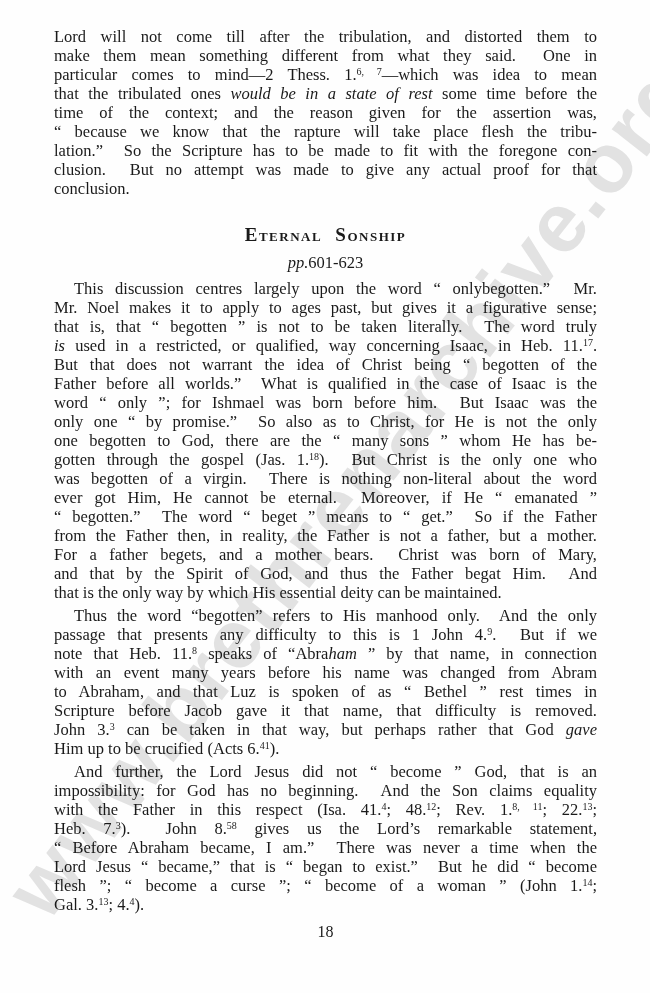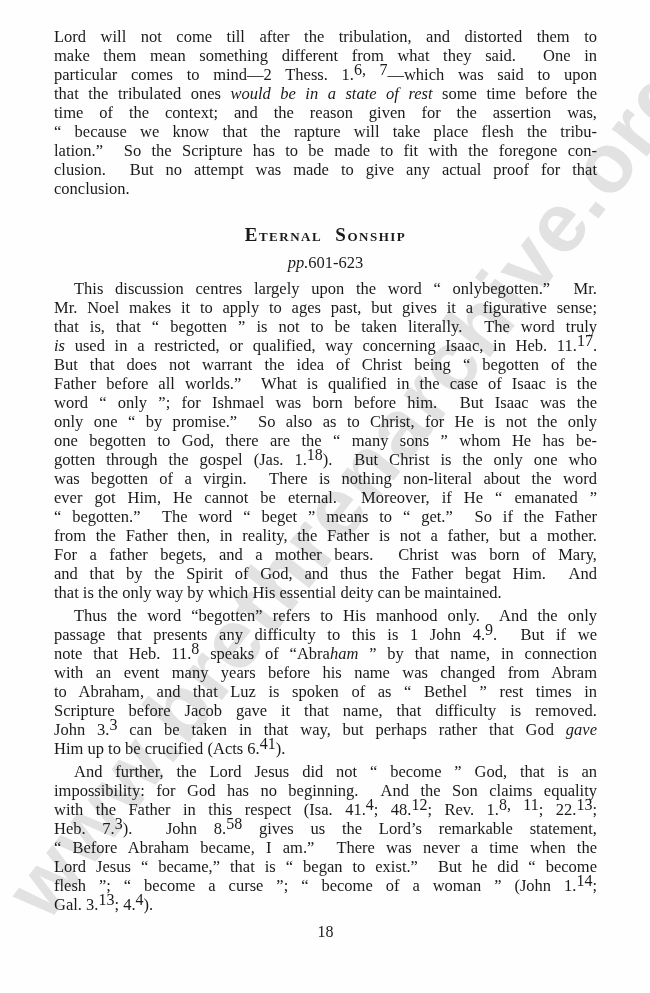--- a/index.html
+++ b/index.html
@@ -41,21 +41,21 @@
     font-size: 16.5px;
     line-height: 19px;
     text-align: justify;
     text-align-last: justify;
     white-space: normal;
   }
   .line.last { text-align-last: left; }
   .line.first { text-indent: 20px; }
   .it { font-style: italic; }
   sup.sup {
-    font-size: 16px;
+    font-size: 10px;
     line-height: 0;
     vertical-align: baseline;
     position: relative;
     top: -5px;
   }
   .heading { text-align: center; margin-top: 27px; }
   .title {
     font-variant: small-caps;
     font-size: 19px;
     font-weight: 600;
@@ -82,21 +82,21 @@
 </head>
 <body>
 
 <div class="page">
   <div class="watermark">www.brethrenarchive.org</div>
   <div class="content">
     <div class="body-intro">
         <div class="para">
           <div class="line"><span>Lord will not come till after the tribulation, and distorted them to</span></div>
           <div class="line"><span>make them mean something different from what they said.&nbsp; One in</span></div>
-          <div class="line"><span>particular comes to mind—2 Thess. 1.</span><sup class="sup">6, 7</sup><span>—which was said to upon</span></div>
+          <div class="line"><span>particular comes to mind—2 Thess. 1.</span><sup class="sup">6, 7</sup><span>—which was idea to mean</span></div>
           <div class="line"><span>that the tribulated ones </span><span class="it">would be in a state of rest</span><span> some time before the</span></div>
           <div class="line"><span>time of the context; and the reason given for the assertion was,</span></div>
           <div class="line"><span>“ because we know that the rapture will take place flesh the tribu-</span></div>
           <div class="line"><span>lation.”&nbsp; So the Scripture has to be made to fit with the foregone con-</span></div>
           <div class="line"><span>clusion.&nbsp; But no attempt was made to give any actual proof for that</span></div>
           <div class="line last"><span>conclusion.</span></div>
         </div>
       </div>
     <div class="heading">
       <div class="title">Eternal Sonship</div>

